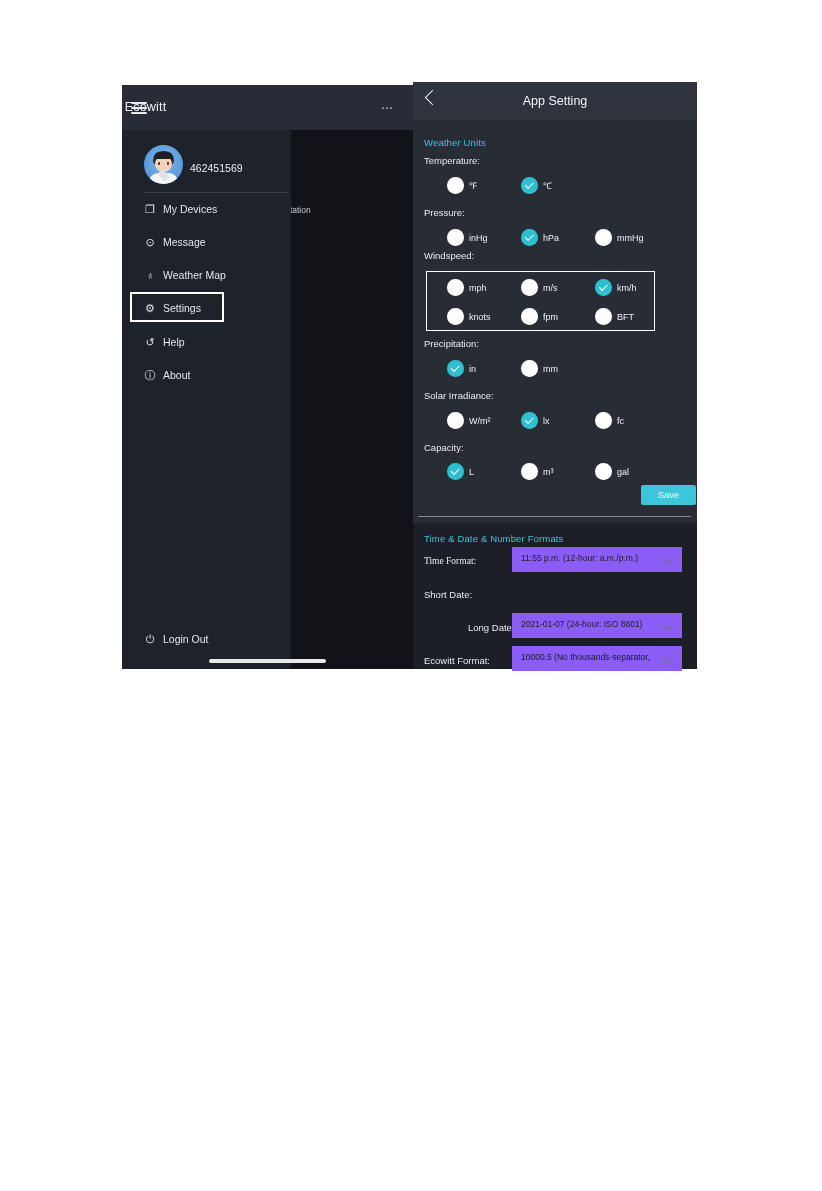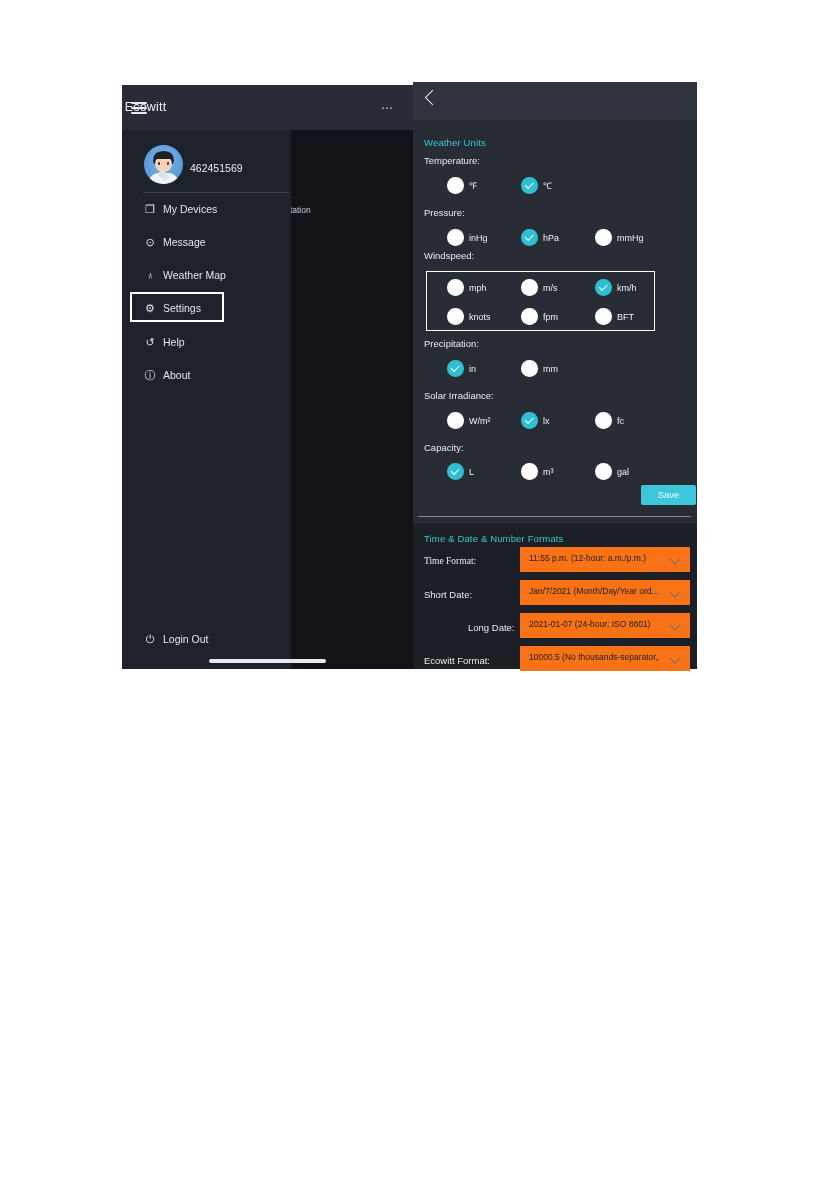--- a/index.html
+++ b/index.html
@@ -55,21 +55,21 @@
   .opt-label{position:absolute;left:22px;top:2.5px;color:#eef0f4;font-size:9px;white-space:nowrap;line-height:12px;}
 
   #windspeed-box{position:absolute;left:426px;top:271px;width:229px;height:60px;border:1.3px solid #ffffff;box-sizing:border-box;}
 
   #save-btn{position:absolute;left:641px;top:485px;width:55px;height:20px;background:#3cc6da;border-radius:2px;color:#f4fcfe;font-size:9.5px;text-align:center;line-height:20px;}
 
   #divider{position:absolute;left:418px;top:516px;width:273px;height:1px;background:#7e8795;}
 
   #tdn-section{position:absolute;left:413px;top:523px;width:284px;height:146px;background:#1c1f26;}
   .fmt-label{position:absolute;left:11px;color:#e8ebef;font-size:9.5px;}
-  .fmt-select{position:absolute;left:107px;width:170px;height:25px;background:#f97316;}
+  .fmt-select{position:absolute;left:99px;width:170px;height:25px;background:#8b5cf6;}
   .fmt-value{position:absolute;left:9px;top:6px;width:130px;color:#1b1d22;font-size:8.5px;white-space:nowrap;overflow:hidden;text-overflow:clip;}
   .fmt-caret{position:absolute;right:11px;top:8px;width:7px;height:7px;border-right:1.3px solid #6d727b;border-bottom:1.3px solid #6d727b;transform:rotate(45deg);}
 </style>
 </head>
 <body>
 
 <div id="left-panel">
   <div id="left-header"></div>
 </div>
 
@@ -126,20 +126,21 @@
 
 <div class="nav-item" id="logout">
   <span class="nav-icon">⏻</span>
   <span class="nav-label">Login Out</span>
 </div>
 <div id="home-indicator"></div>
 
 <div id="right-panel">
   <div id="right-header">
     <div id="back-chevron"></div>
+    <div id="right-title">App Setting</div>
   </div>
 
   <div class="section-title" style="top:55px;">Weather Units</div>
 
   <div class="group-label" style="top:73px;">Temperature:</div>
   <div class="opt" style="left:34px;top:95px;">
     <span class="radio"></span>
     <span class="opt-label">℉</span>
   </div>
   <div class="opt" style="left:108px;top:95px;">
@@ -233,24 +234,20 @@
 <div id="tdn-section">
   <div class="section-title" style="top:10px;">Time &amp; Date &amp; Number Formats</div>
 
   <div class="fmt-label" style="top:33px;font-family:Liberation Serif, serif;">Time Format:</div>
   <div class="fmt-select" style="top:24px;">
     <span class="fmt-value">11:55 p.m. (12-hour: a.m./p.m.)</span>
     <span class="fmt-caret"></span>
   </div>
 
   <div class="fmt-label" style="top:66px;">Short Date:</div>
-  <div class="fmt-select" style="top:57px;">
-    <span class="fmt-value">Jan/7/2021 (Month/Day/Year ord...</span>
-    <span class="fmt-caret"></span>
-  </div>
 
   <div class="fmt-label" style="top:99px;padding-left:44px;">Long Date:</div>
   <div class="fmt-select" style="top:90px;">
     <span class="fmt-value">2021-01-07 (24-hour: ISO 8601)</span>
     <span class="fmt-caret"></span>
   </div>
 
   <div class="fmt-label" style="top:132px;">Ecowitt Format:</div>
   <div class="fmt-select" style="top:123px;">
     <span class="fmt-value">10000.5 (No thousands-separator,...</span>

